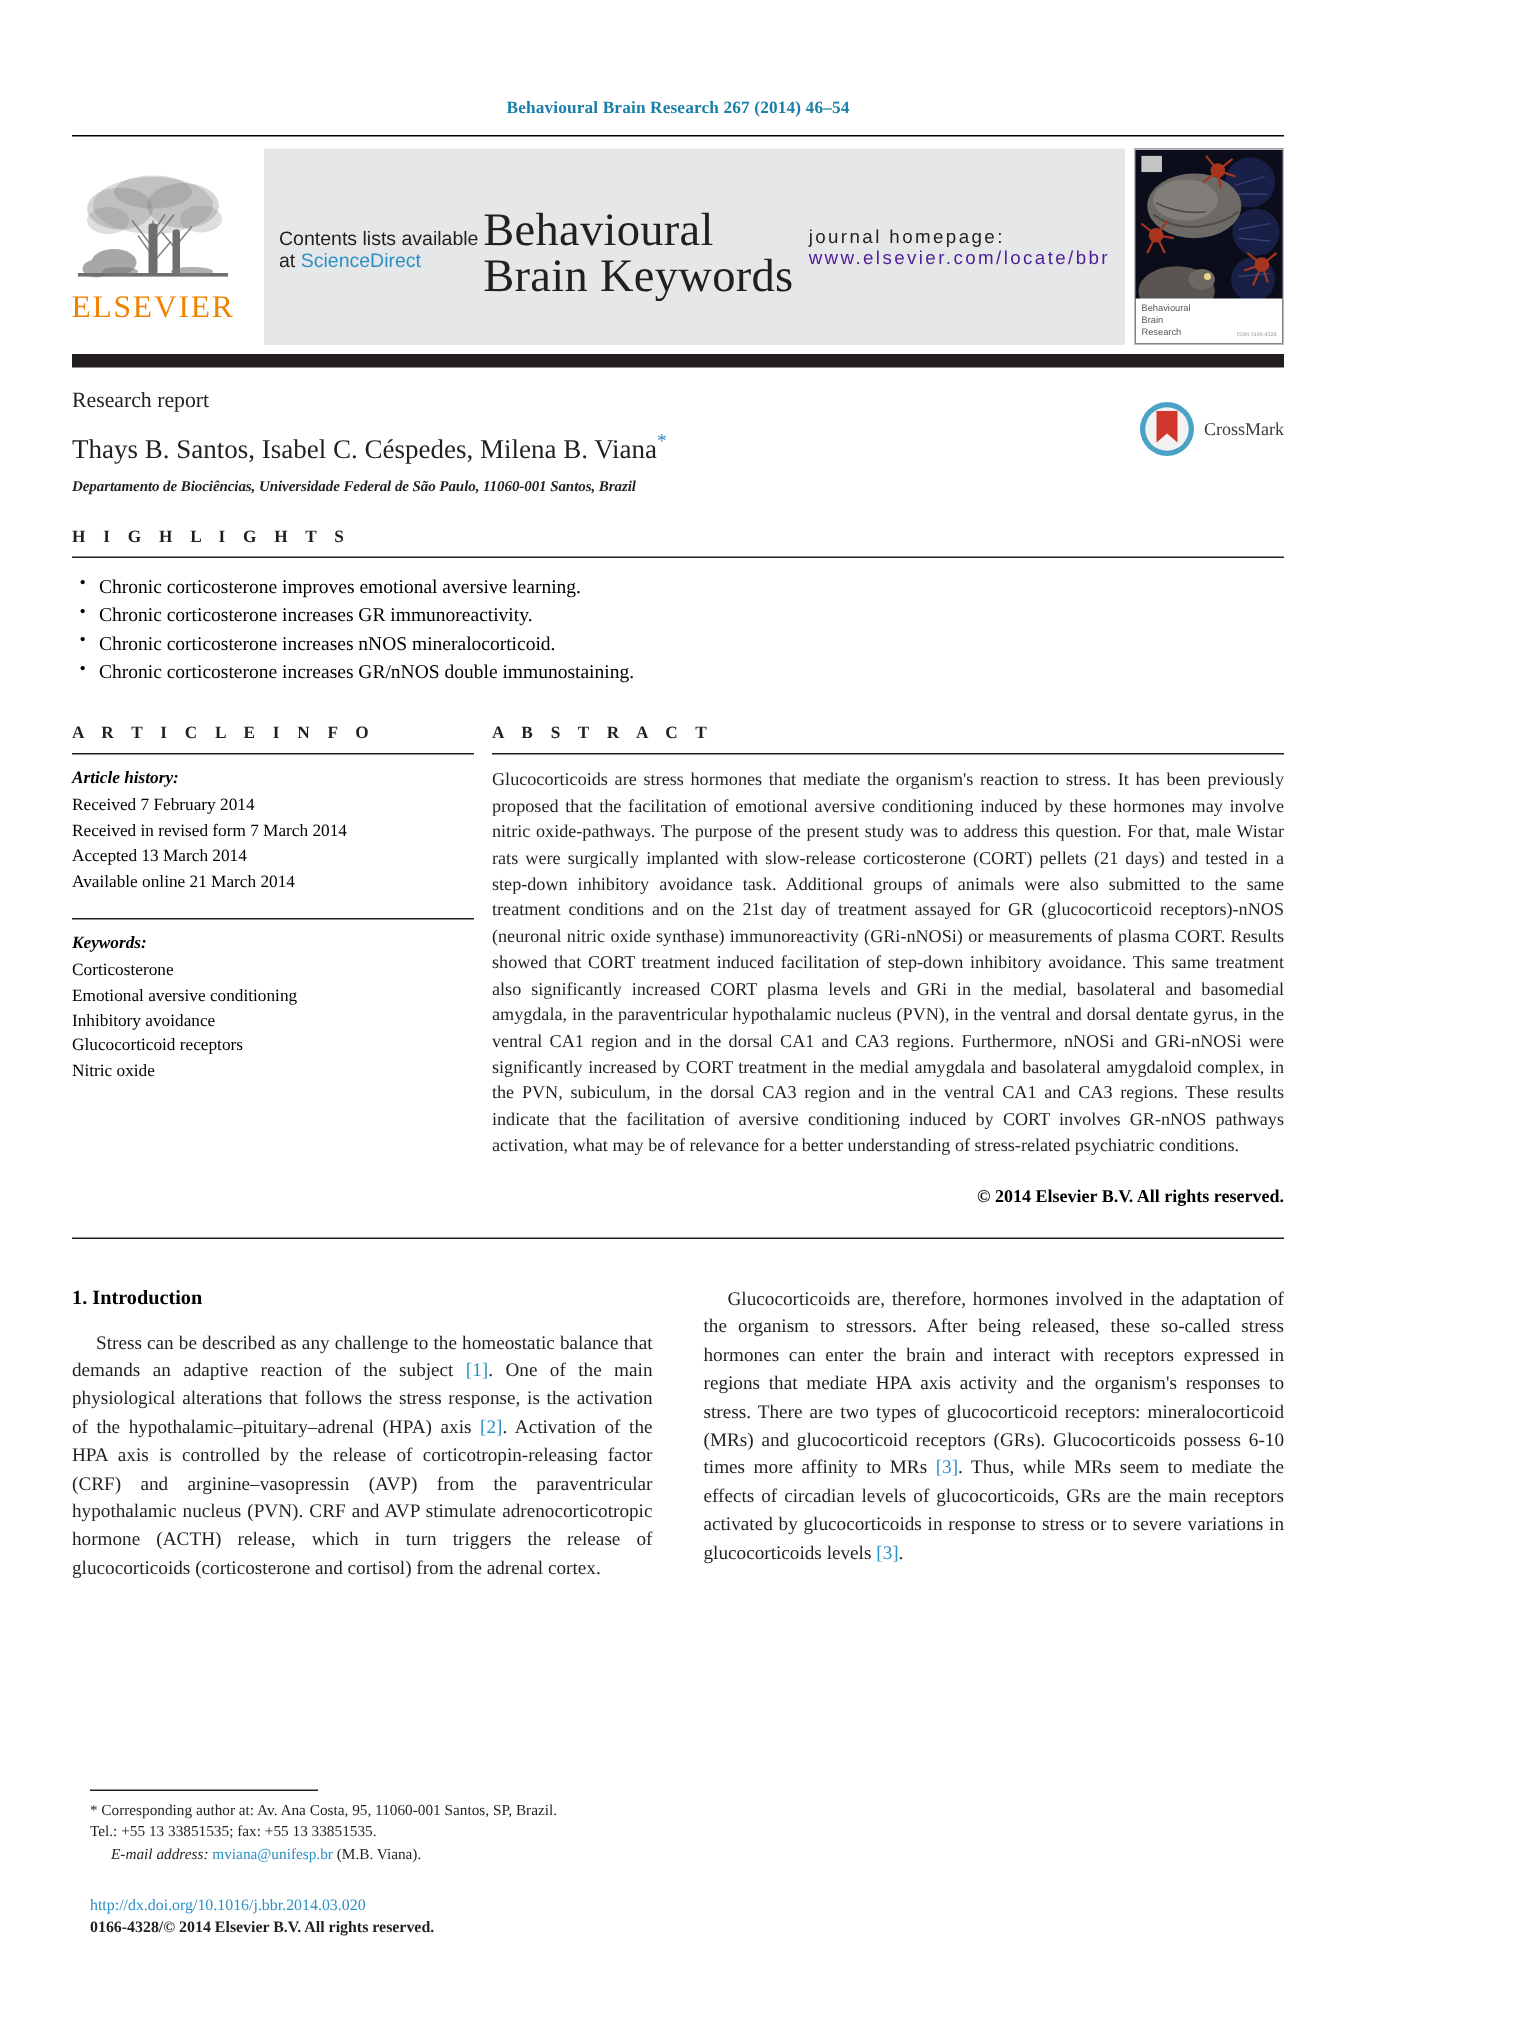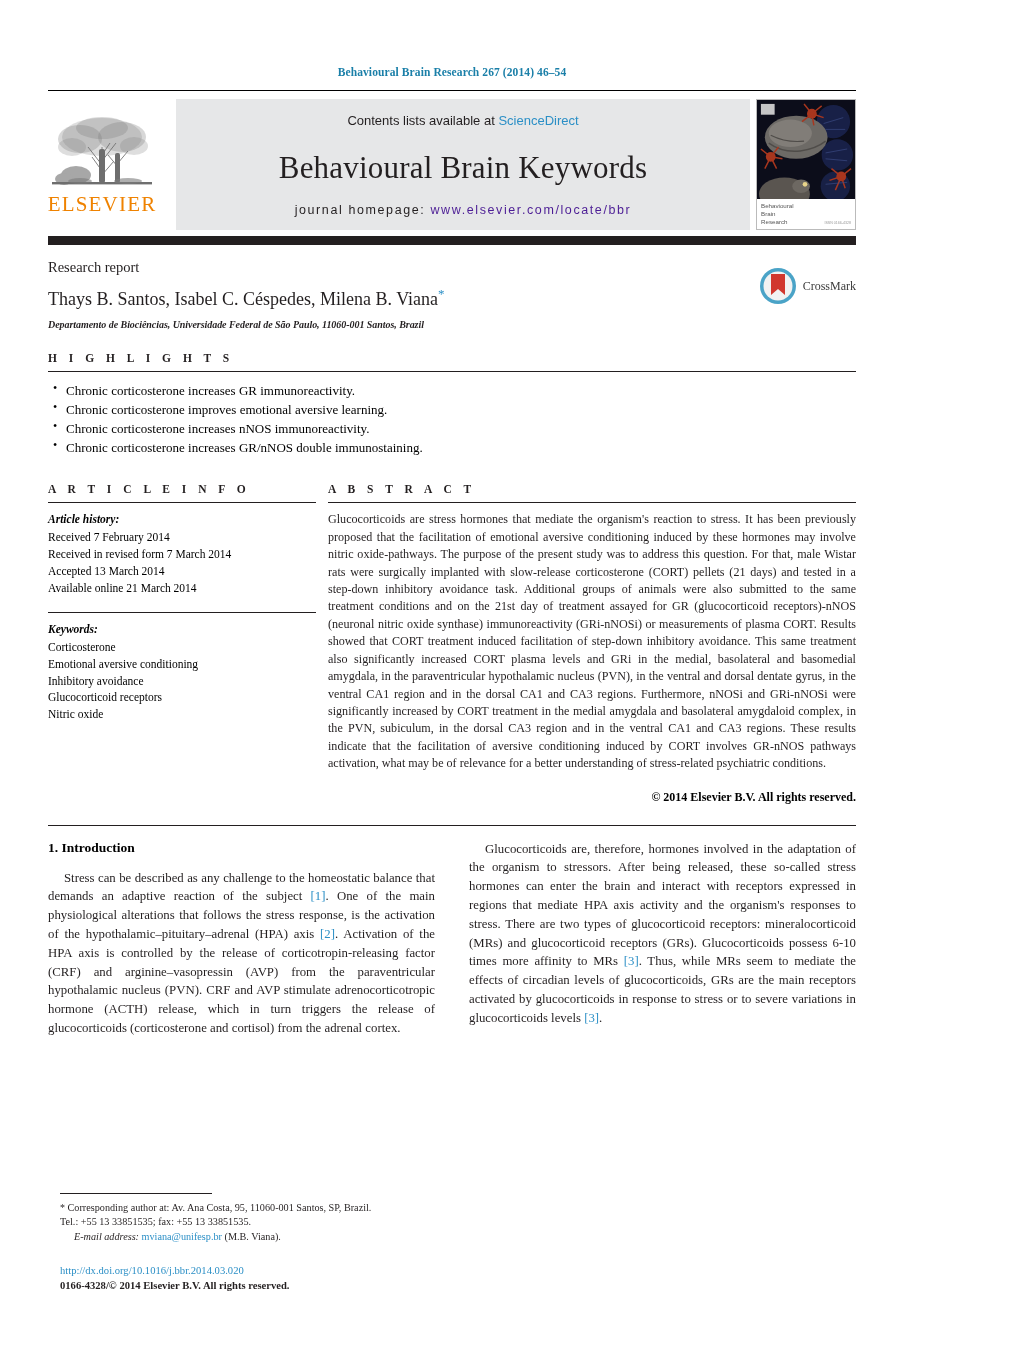--- a/index.html
+++ b/index.html
@@ -61,21 +61,21 @@
     font-family: "Liberation Serif", serif;
     font-size: 21px;
     letter-spacing: 1.2px;
     font-weight: 400;
     margin-top: 1px;
   }
   .journal-box {
     flex: 1 1 auto;
     background: #e6e7e8;
     display: flex;
-    flex-direction: column;
+    flex-direction: row;
     align-items: center;
     justify-content: space-between;
     padding: 14px 10px 12px;
     box-sizing: border-box;
   }
   .contents-line {
     font-family: "Liberation Sans", sans-serif;
     font-size: 13px;
     color: #231f20;
   }
@@ -235,21 +235,21 @@
     font-weight: bold;
   }
   .abs-bottom-rule {
     border-top: 1.4px solid #231f20;
     margin-top: 20px;
   }
 
   
   .body-cols {
     display: flex;
-    margin-top: 14px;
+    margin-top: 31px;
     gap: 34px;
   }
   .bcol { flex: 1 1 0; }
   h2.sec-title {
     font-size: 13.5px;
     font-weight: bold;
     margin: 0 0 13px 0;
   }
   p.body-p {
     margin: 0;
@@ -394,23 +394,23 @@
     <div class="authors">
       <span>Thays B. Santos, Isabel C. Céspedes, Milena B. Viana</span><span class="star">*</span>
     </div>
     <div class="affiliation">Departamento de Biociências, Universidade Federal de São Paulo, 11060-001 Santos, Brazil</div>
   </div>
 
   <div class="highlights-wrap">
     <div class="sec-label">H I G H L I G H T S</div>
     <div class="hl-rule"></div>
     <ul class="highlights">
+      <li>Chronic corticosterone improves emotional aversive learning.</li>
       <li>Chronic corticosterone increases GR immunoreactivity.</li>
-      <li>Chronic corticosterone improves emotional aversive learning.</li>
-      <li>Chronic corticosterone increases nNOS immunoreactivity.</li>
+      <li>Chronic corticosterone increases nNOS mineralocorticoid.</li>
       <li>Chronic corticosterone increases GR/nNOS double immunostaining.</li>
     </ul>
   </div>
 
   <div class="info-abstract">
 
     <div class="col-info">
       <div class="sec-label">A R T I C L E   I N F O</div>
       <div class="ai-rule"></div>
       <div class="ai-block">

